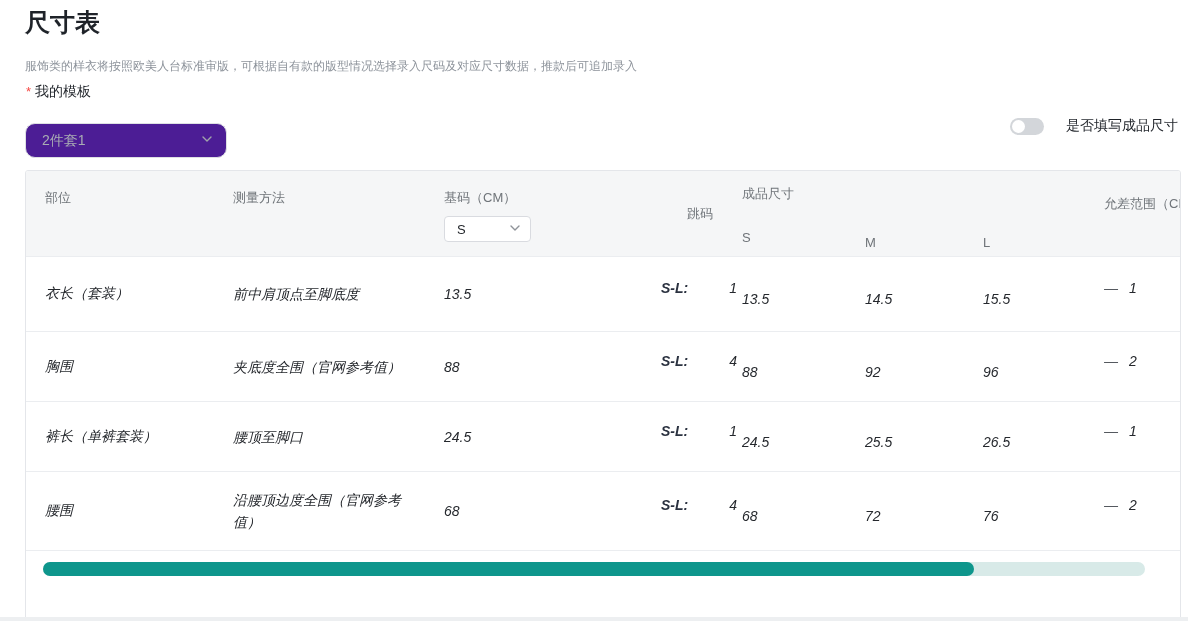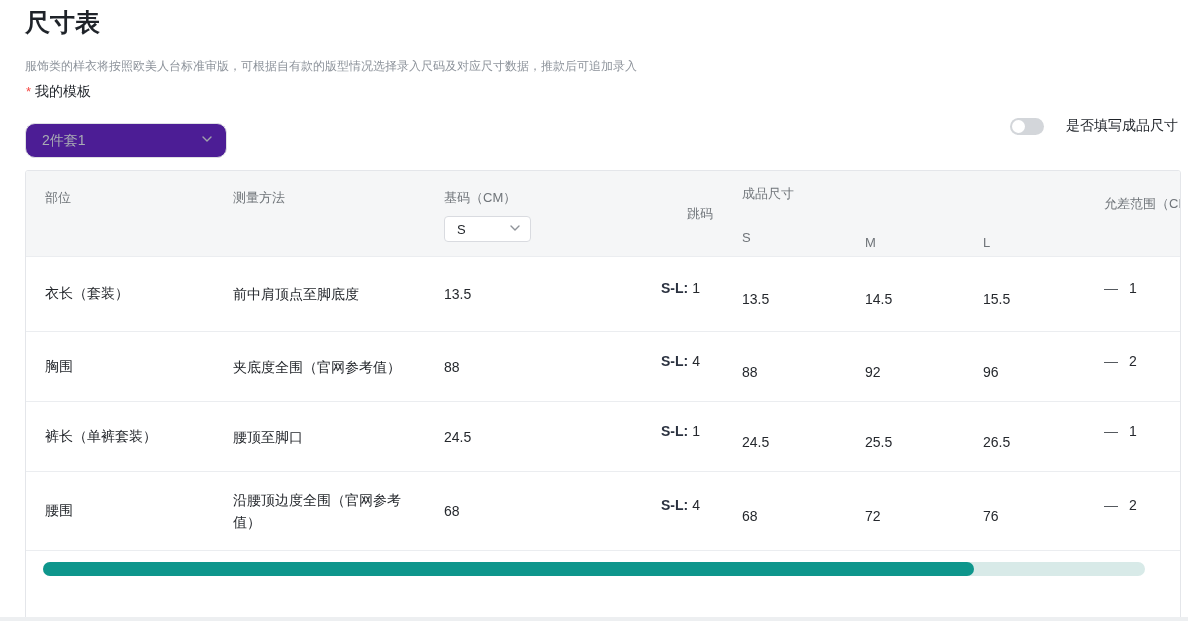--- a/index.html
+++ b/index.html
@@ -34,24 +34,24 @@
   .hcell .sub-label { display: block; margin-top: 27px; font-size: 13px; color: #6f7479; }
   .h-jump { text-align: right; padding-right: 29px; padding-top: 34px; }
   .h-tol { padding-top: 24px; padding-left: 5px; white-space: nowrap; }
   .h-ml { padding-top: 64px; }
   .h-finished { padding-top: 14px; }
   .base-select { margin-top: 9px; width: 87px; height: 26px; background: #fff; border: 1px solid #d9dbe0;
     border-radius: 4px; display: flex; align-items: center; padding: 0 8px 0 12px; cursor: pointer; }
   .base-select .sel-value { flex: 1; font-size: 13px; color: #23262b; }
 
   .trow { border-top: 1px solid #ebedf0; background: #fff; }
-  .trow .cell { font-size: 14px; color: #25282d; display: flex; align-items: center; }
+  .trow .cell { font-size: 14px; color: #25282d; display: flex; align-items: center; font-style: italic; }
   .r1 { height: 75px; } .r2 { height: 70px; } .r3 { height: 70px; } .r4 { height: 80px; border-bottom: 1px solid #ebedf0; }
   .cell-method { padding-right: 30px; line-height: 22px; }
-  .cell-jump { justify-content: flex-start; padding-right: 5px; transform: translateY(-6px); white-space: nowrap; }
+  .cell-jump { justify-content: space-between; padding-right: 5px; transform: translateY(-6px); white-space: nowrap; }
   .jump-range { font-weight: 700; color: #2b3240; }
   .jump-value { margin-left: 4px; color: #25282d; }
   .cell-size { transform: translateY(5px); }
   .cell-tol { padding-left: 5px; transform: translateY(-6px); }
   .tol-dash { color: #55595f; font-size: 14px; }
   .tol-value { margin-left: 11px; }
 
   .scrollbar { position: absolute; left: 17px; top: 391px; width: 1102px; height: 14px;
     border-radius: 7px; background: #d8eae8; }
   .scrollbar .thumb { position: absolute; left: 0; top: 0; width: 931px; height: 14px;

